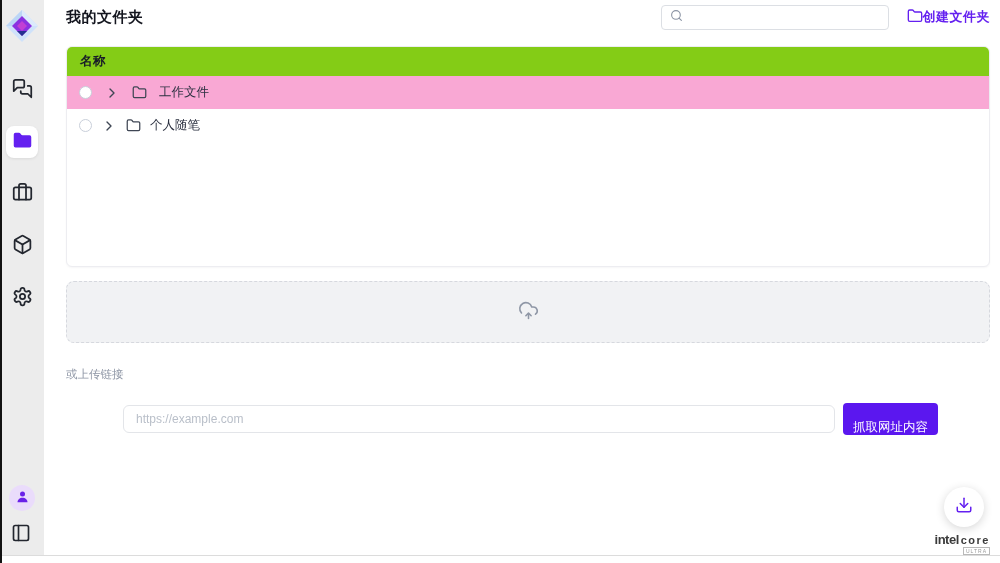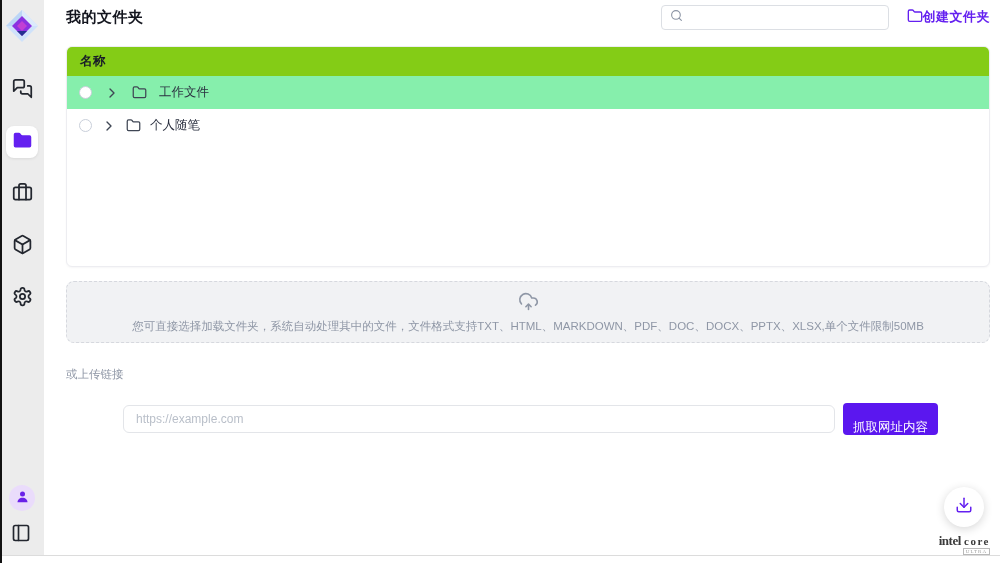--- a/index.html
+++ b/index.html
@@ -61,21 +61,21 @@
     overflow:hidden; background:#fff; box-shadow:0 1px 2px rgba(20,20,40,.04);
   }
   .thead {
     height:29px; background:#84cc16; display:flex; align-items:center;
     padding-left:13px; font-size:12.5px; font-weight:bold; color:#181c28; letter-spacing:.5px;
   }
   .trow {
     height:33px; display:flex; align-items:center; padding-left:12px; gap:9px;
     font-size:12.5px; color:#2b3040; cursor:default;
   }
-  .trow.alt { background:#86efac;gap:12px; }
+  .trow.alt { background:#f9a8d4;gap:12px; }
   .row-check {
     width:13px; height:13px; border:1px solid #c9cfda; border-radius:50%;
     background:#fff; flex-shrink:0; cursor:pointer;
   }
   .chev { width:16px; height:16px; color:#3f4654; display:flex; cursor:pointer; }
   .chev svg { width:16px; height:16px; transition:transform .1s; }
   .chev.down svg { transform:rotate(90deg); }
   .row-folder { width:15px; height:15px; color:#3f4654; display:flex; }
   .row-folder svg { width:15px; height:15px; }
   .row-label { margin-left:0; }
@@ -105,21 +105,21 @@
 
   
   .fab {
     position:absolute; right:16px; bottom:36px; width:40px; height:40px; border-radius:50%;
     background:#ffffff; box-shadow:0 2px 10px rgba(0,0,0,.16); display:flex;
     align-items:center; justify-content:center; cursor:pointer; z-index:10;
   }
   .fab svg { width:18px; height:18px; color:#6420f0; }
   .intel {
     position:absolute; right:10px; bottom:8px; display:flex; align-items:flex-start; gap:2px;
-    color:#3b3b3b; z-index:10;font-family:Liberation Serif, serif;
+    color:#3b3b3b; z-index:10;
   }
   .intel .i-word { font-size:13px; font-weight:bold; letter-spacing:-.5px; }
   .intel .i-core { font-size:11px; letter-spacing:1.5px; margin-top:2px; font-weight:600; }
   .intel .i-col { display:flex; flex-direction:column; align-items:flex-end; }
   .intel .i-badge {
     font-size:5px; border:1px solid #b9b9b9; color:#9a9a9a; padding:0 2px;
     letter-spacing:1px; margin-top:1px; text-transform:uppercase;
   }
 
   input::-ms-clear { display:none; }
@@ -272,21 +272,20 @@
     </div>
 
     <div class="dropzone">
       <span>
         <svg viewBox="0 0 24 24" fill="none" stroke="currentColor" stroke-width="1.8" stroke-linecap="round" stroke-linejoin="round" width="21" height="21">
           <path d="M4 14.899A7 7 0 1 1 15.71 8h1.79a4.5 4.5 0 0 1 2.5 8.242"></path>
           <path d="M12 16v5"></path>
           <path d="m15 18-3-3-3 3"></path>
         </svg>
       </span>
-      <div class="drop-hint">您可直接选择加载文件夹，系统自动处理其中的文件，文件格式支持TXT、HTML、MARKDOWN、PDF、DOC、DOCX、PPTX、XLSX,单个文件限制50MB</div>
     </div>
 
     <div class="or-link">或上传链接</div>
 
     <div class="url-row">
       <input class="url-input" type="text" placeholder="https://example.com" style="">
       <button class="fetch-btn">抓取网址内容</button>
     </div>
 
   </div>

